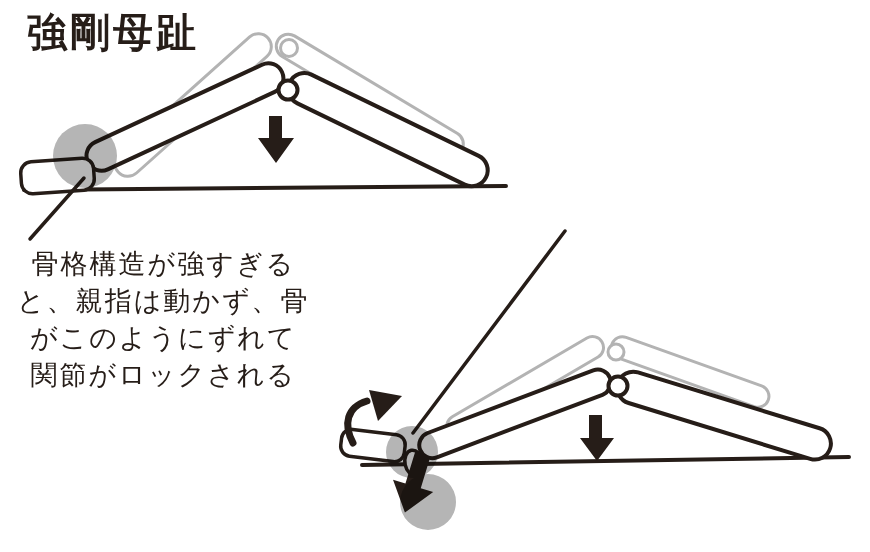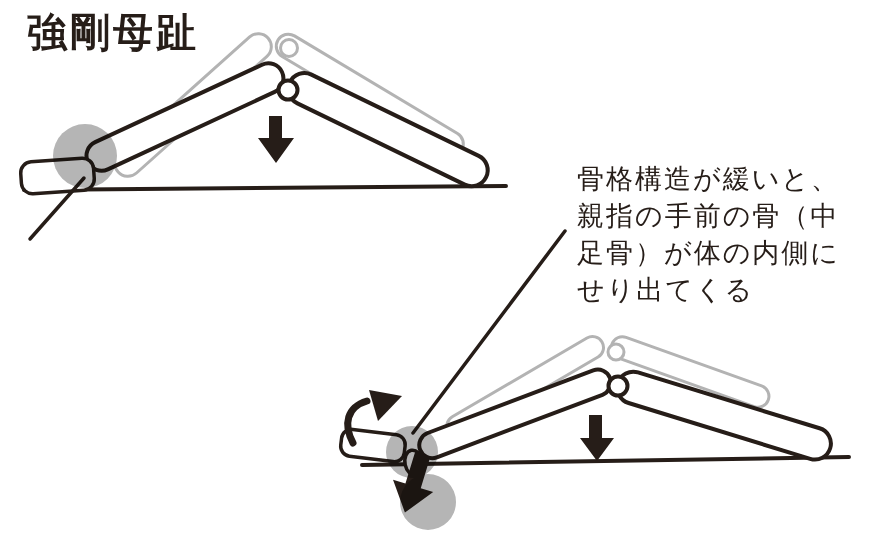--- a/index.html
+++ b/index.html
@@ -8,21 +8,21 @@
     --highlight:#b5b5b5;
     --background:#ffffff;
   }
   html,body{margin:0;padding:0;}
   body{
     width:870px;height:552px;
     background:var(--background);
     font-family:"DejaVu Sans","Liberation Sans",sans-serif;
     overflow:hidden;position:relative;
   }
-  .canvas{position:absolute;inset:0;width:870px;height:552px;}
+  .canvas{position:absolute;inset:0;width:870px;height:552px;text-align:center;}
   svg.art{position:absolute;left:0;top:0;}
 
   
   .bone{fill:#ffffff;stroke:var(--ink);stroke-width:4;stroke-linejoin:round;}
   .bone-thin{fill:#ffffff;stroke:var(--ink);stroke-width:3.5;stroke-linejoin:round;}
   .ghostbone{fill:#ffffff;stroke:var(--ghost);stroke-width:3;stroke-linejoin:round;}
   .ground{stroke:var(--ink);stroke-width:4;stroke-linecap:round;fill:none;}
   .pointer{stroke:var(--ink);stroke-width:3.5;stroke-linecap:round;fill:none;}
   .arrowfill{fill:var(--ink);stroke:none;}
   .curve{stroke:var(--ink);stroke-width:7;stroke-linecap:round;fill:none;}
@@ -123,19 +123,19 @@
       <path class="pointer" d="M565,231 L413,433"></path>
 
       <g class="blob-group">
         <path class="blob" d="M386,452 a26,26 0 1,0 52,0 a26,26 0 1,0 -52,0 M400,502 a28,28 0 1,0 56,0 a28,28 0 1,0 -56,0"></path>
       </g>
     </g>
   </svg>
 
   <h2 class="fig-title" id="title-left">強剛母趾</h2>
 
+  <div class="fig-caption" id="caption-left">骨格構造が強すぎる
+と、親指は動かず、骨
+がこのようにずれて
+関節がロックされる</div>
 
 
-  <div class="fig-caption" id="caption-right">骨格構造が緩いと、
-親指の手前の骨（中
-足骨）が体の内側に
-せり出てくる</div>
 </div>
 
 </body></html>

